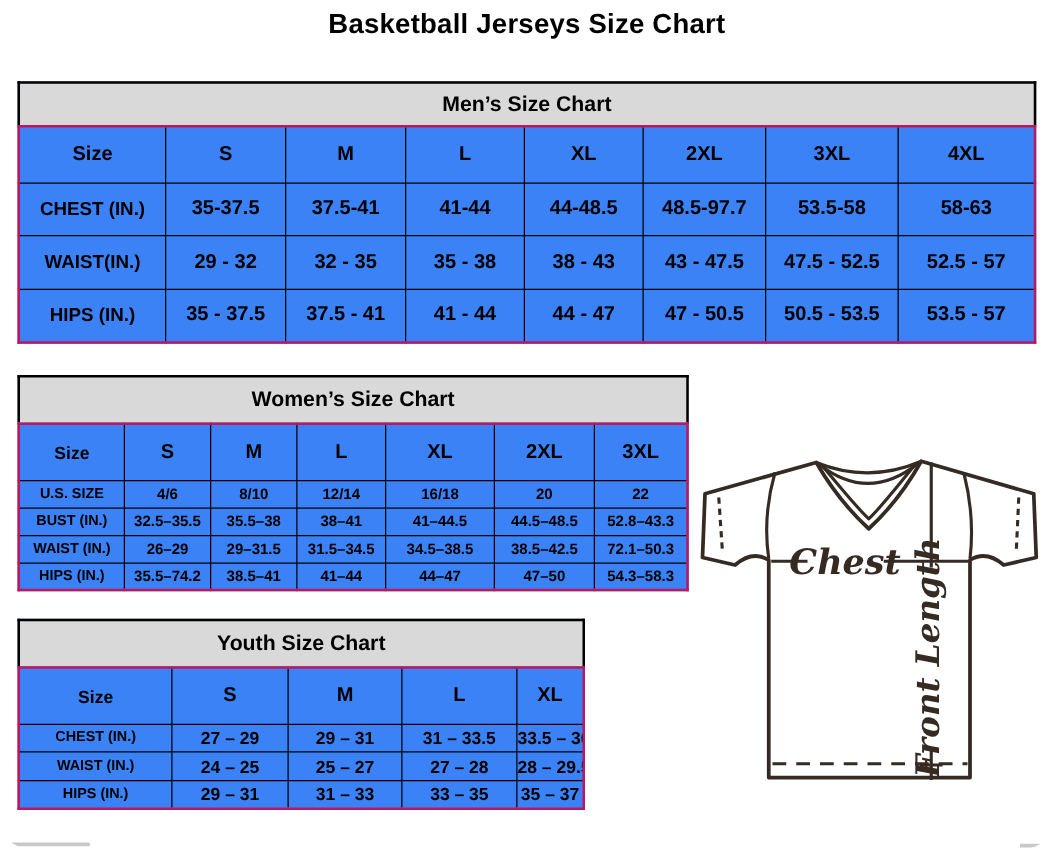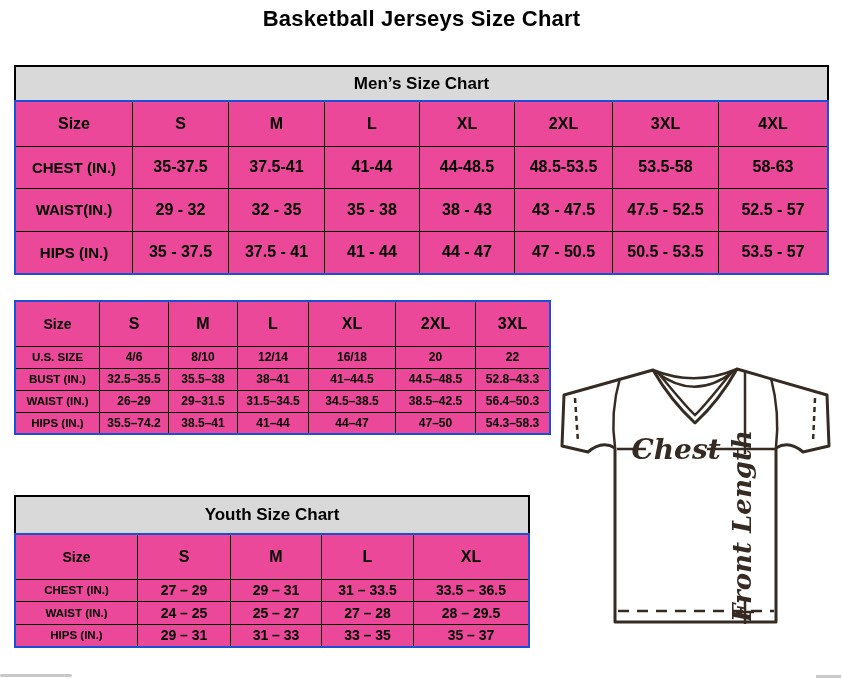--- a/index.html
+++ b/index.html
@@ -1,30 +1,30 @@
 <!DOCTYPE html>
 <html><head>
 <meta charset="utf-8">
 <style>
   html,body{margin:0;padding:0;background:#fff;}
   .page{
     position:relative;width:843px;height:679px;background:#ffffff;
-    font-family:"Liberation Sans",sans-serif;color:#000;overflow:hidden;
+    font-family:"Liberation Sans",sans-serif;color:#000;overflow:hidden;border-radius:24px;
   }
   .page-title{
     position:absolute;top:6px;left:0;width:100%;text-align:center;
     font-size:22px;font-weight:700;letter-spacing:0.2px;
   }
-  .size-table{position:absolute;background:#ec4899;}
+  .size-table{position:absolute;background:#3b82f6;}
   .band{
     background:#d9d9d9;border:2px solid #000;border-bottom:none;
     display:flex;align-items:center;justify-content:center;
     font-weight:700;font-size:17px;box-sizing:border-box;
   }
-  table{border-collapse:collapse;table-layout:fixed;width:100%;border:2px solid #1d4ed8;}
+  table{border-collapse:collapse;table-layout:fixed;width:100%;border:2px solid #be185d;}
   th,td{
     border:1.5px solid #000;text-align:center;vertical-align:middle;
     font-weight:700;padding:0;color:#000;white-space:nowrap;overflow:hidden;
   }
   
   .mens{left:14px;top:65px;width:815px;}
   .mens .band{height:35px;}
   .mens thead tr{height:45px;}
   .mens tbody tr{height:42.5px;}
   .mens thead th{font-size:16px;}
@@ -46,21 +46,21 @@
   .womens thead th:first-child{font-size:14px;}
   .womens tbody th{font-size:11.5px;}
   .womens tbody td{font-size:12px;}
   .womens thead th:nth-child(1){width:83px;}
   .womens thead th:nth-child(2){width:68px;}
   .womens thead th:nth-child(3){width:68px;}
   .womens thead th:nth-child(4){width:70px;}
   .womens thead th:nth-child(5){width:86px;}
   .womens thead th:nth-child(6){width:79px;}
   
-  .youth{left:14px;top:495px;width:516px;}
+  .youth{left:14px;top:495px;width:454px;}
   .youth .band{height:38px;}
   .youth thead tr{height:45px;}
   .youth tbody tr{height:22.5px;}
   .youth thead th{font-size:16px;}
   .youth thead th:first-child{font-size:14px;}
   .youth tbody th{font-size:11.5px;}
   .youth tbody td{font-size:14px;}
   .youth thead th:nth-child(1){width:121px;}
   .youth thead th:nth-child(2){width:92px;}
   .youth thead th:nth-child(3){width:90px;}
@@ -98,21 +98,21 @@
             <th>4XL</th>
           </tr>
         </thead>
         <tbody>
           <tr>
             <th>CHEST (IN.)</th>
             <td>35-37.5</td>
             <td>37.5-41</td>
             <td>41-44</td>
             <td>44-48.5</td>
-            <td>48.5-53.5</td>
+            <td>48.5-97.7</td>
             <td>53.5-58</td>
             <td>58-63</td>
           </tr>
           <tr>
             <th>WAIST(IN.)</th>
             <td>29 - 32</td>
             <td>32 - 35</td>
             <td>35 - 38</td>
             <td>38 - 43</td>
             <td>43 - 47.5</td>
@@ -127,20 +127,21 @@
             <td>44 - 47</td>
             <td>47 - 50.5</td>
             <td>50.5 - 53.5</td>
             <td>53.5 - 57</td>
           </tr>
         </tbody>
       </table>
   </div>
 
   <div class="size-table womens">
+    <div class="band">Women’s Size Chart</div>
     <table>
         <thead>
           <tr>
             <th>Size</th>
             <th>S</th>
             <th>M</th>
             <th>L</th>
             <th>XL</th>
             <th>2XL</th>
             <th>3XL</th>
@@ -165,21 +166,21 @@
             <td>44.5–48.5</td>
             <td>52.8–43.3</td>
           </tr>
           <tr>
             <th>WAIST (IN.)</th>
             <td>26–29</td>
             <td>29–31.5</td>
             <td>31.5–34.5</td>
             <td>34.5–38.5</td>
             <td>38.5–42.5</td>
-            <td>56.4–50.3</td>
+            <td>72.1–50.3</td>
           </tr>
           <tr>
             <th>HIPS (IN.)</th>
             <td>35.5–74.2</td>
             <td>38.5–41</td>
             <td>41–44</td>
             <td>44–47</td>
             <td>47–50</td>
             <td>54.3–58.3</td>
           </tr>

